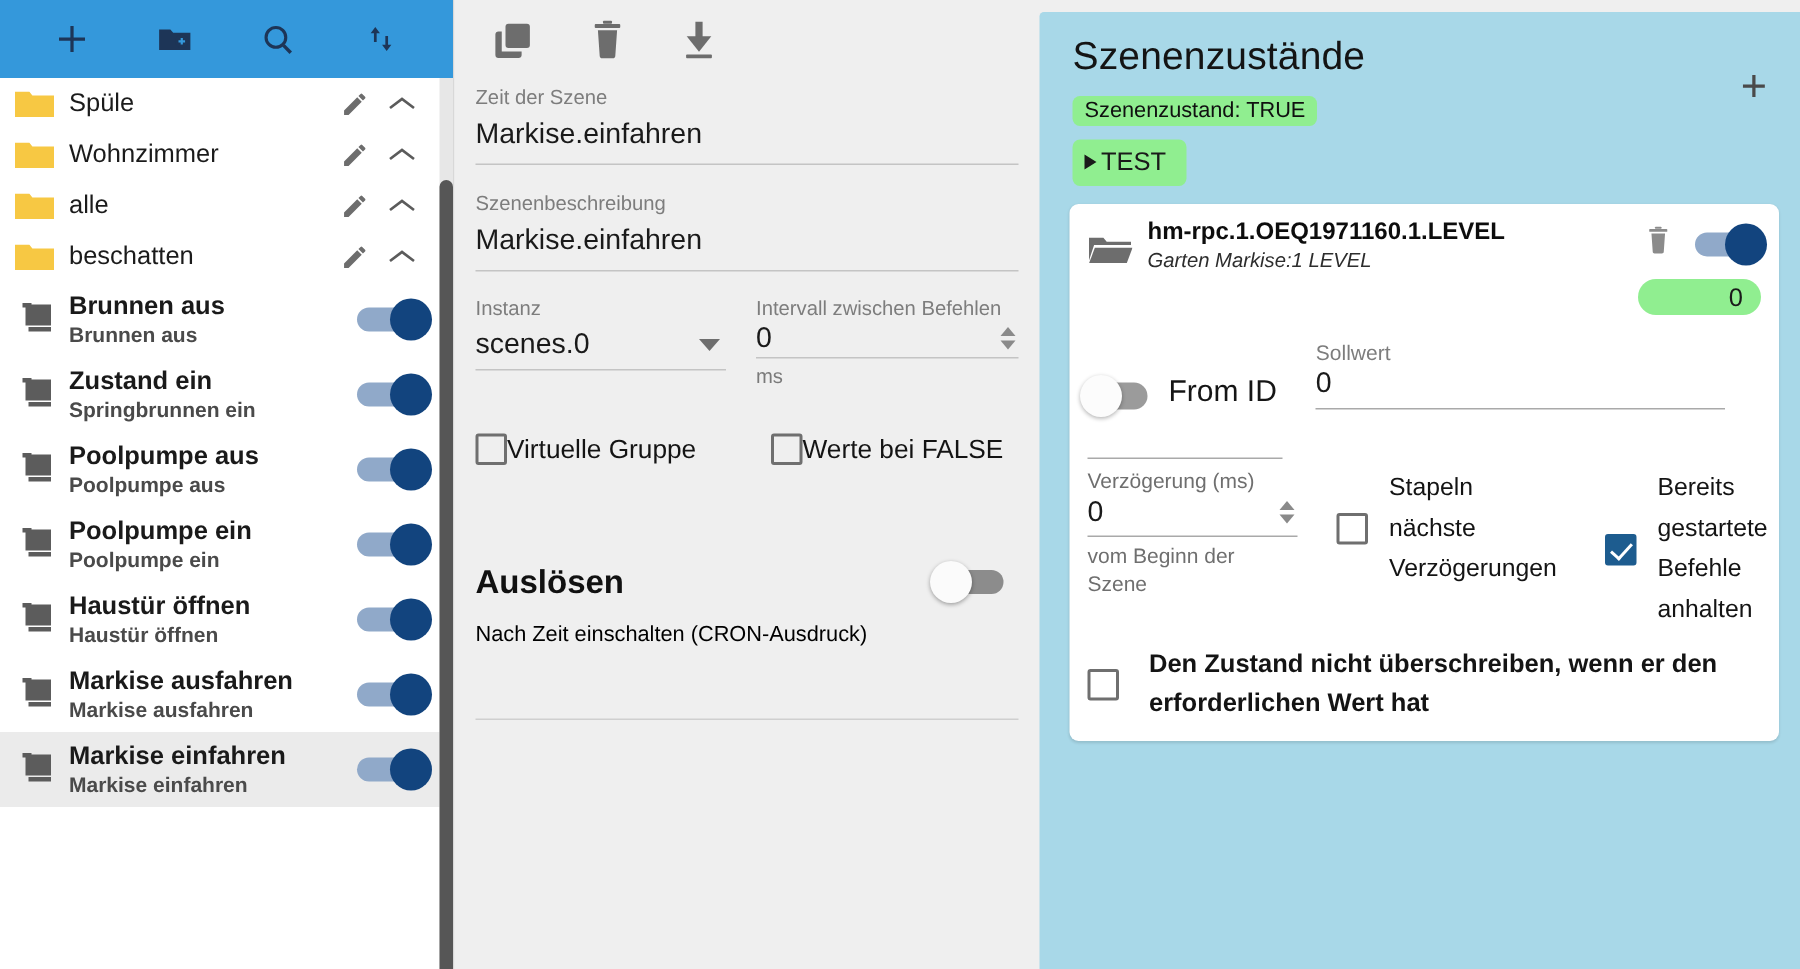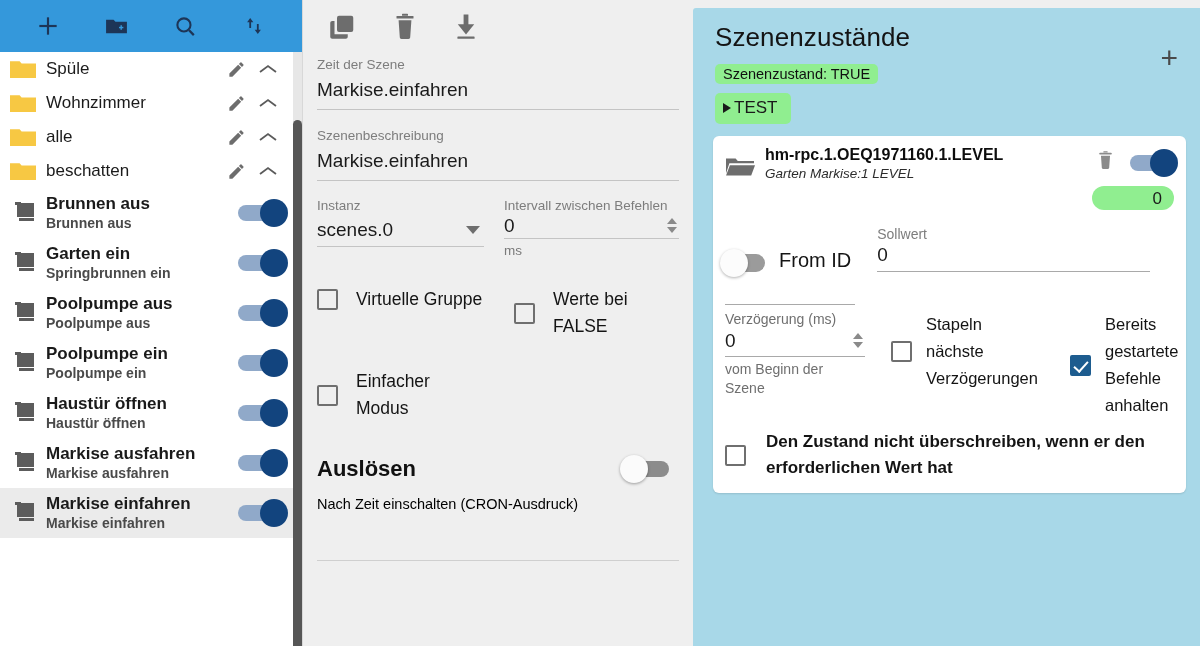--- a/index.html
+++ b/index.html
@@ -120,21 +120,21 @@
     border: 2px solid #6f6f6f; border-radius: 2px;
     background: transparent;
   }
   .cbox.checked { background: #1d5c8f; border-color: #1d5c8f; position: relative; }
   .cbox.checked::after {
     content: ""; position: absolute;
     left: 5px; top: 1px; width: 6px; height: 12px;
     border: solid #ffffff; border-width: 0 2.6px 2.6px 0;
     transform: rotate(42deg);
   }
-  .cblabel { margin-left: 18px; font-size: 17.5px; color: #141414; line-height: 27px; }
+  .cblabel { font-size: 17.5px; color: #141414; line-height: 27px; }
 
   .section-title { font-size: 22px; font-weight: bold; color: #111; }
   .toggle-off {
     position: relative; width: 44px; height: 16px;
     background: #8c8c8c; border-radius: 8px;
   }
   .toggle-off .knob {
     position: absolute; left: -5px; top: -6px;
     width: 28px; height: 28px; border-radius: 50%;
     background: #fbfbfb; box-shadow: 0 1px 3px rgba(0,0,0,.35);
@@ -358,21 +358,21 @@
 
       <div class="scene-row">
         <div class="scene-ico">
           <svg width="27" height="24" viewBox="0 0 27 24">
               <path fill="#5c5c5c" d="M2 1h6v3H2z"></path>
               <path fill="#5c5c5c" d="M4 2h17v14H4z"></path>
               <path fill="#5c5c5c" d="M6 17h15v3H6z"></path>
             </svg>
         </div>
         <div class="scene-text">
-          <div class="scene-title">Garten ein</div>
+          <div class="scene-title">Zustand ein</div>
           <div class="scene-sub">Springbrunnen ein</div>
         </div>
         <div class="sw-wrap">
           <div class="switch-on">
               <div class="knob"></div>
             </div>
         </div>
       </div>
 
       <div class="scene-row">
@@ -541,26 +541,20 @@
       </div>
       <div class="col right" style="padding-left:16px">
         <div class="cbrow">
           <div class="cbox"></div>
           <div class="cblabel">Werte bei FALSE</div>
         </div>
       </div>
     </div>
 
     <div class="row2" style="margin-top:28px">
-      <div class="col left">
-        <div class="cbrow">
-          <div class="cbox"></div>
-          <div class="cblabel">Einfacher Modus</div>
-        </div>
-      </div>
       <div class="col right"></div>
     </div>
 
     <div style="display:flex;align-items:center;justify-content:space-between;margin:34px 14px 0 4px">
       <div class="section-title">Auslösen</div>
       <div>
         <div class="toggle-off">
             <div class="knob"></div>
           </div>
       </div>

